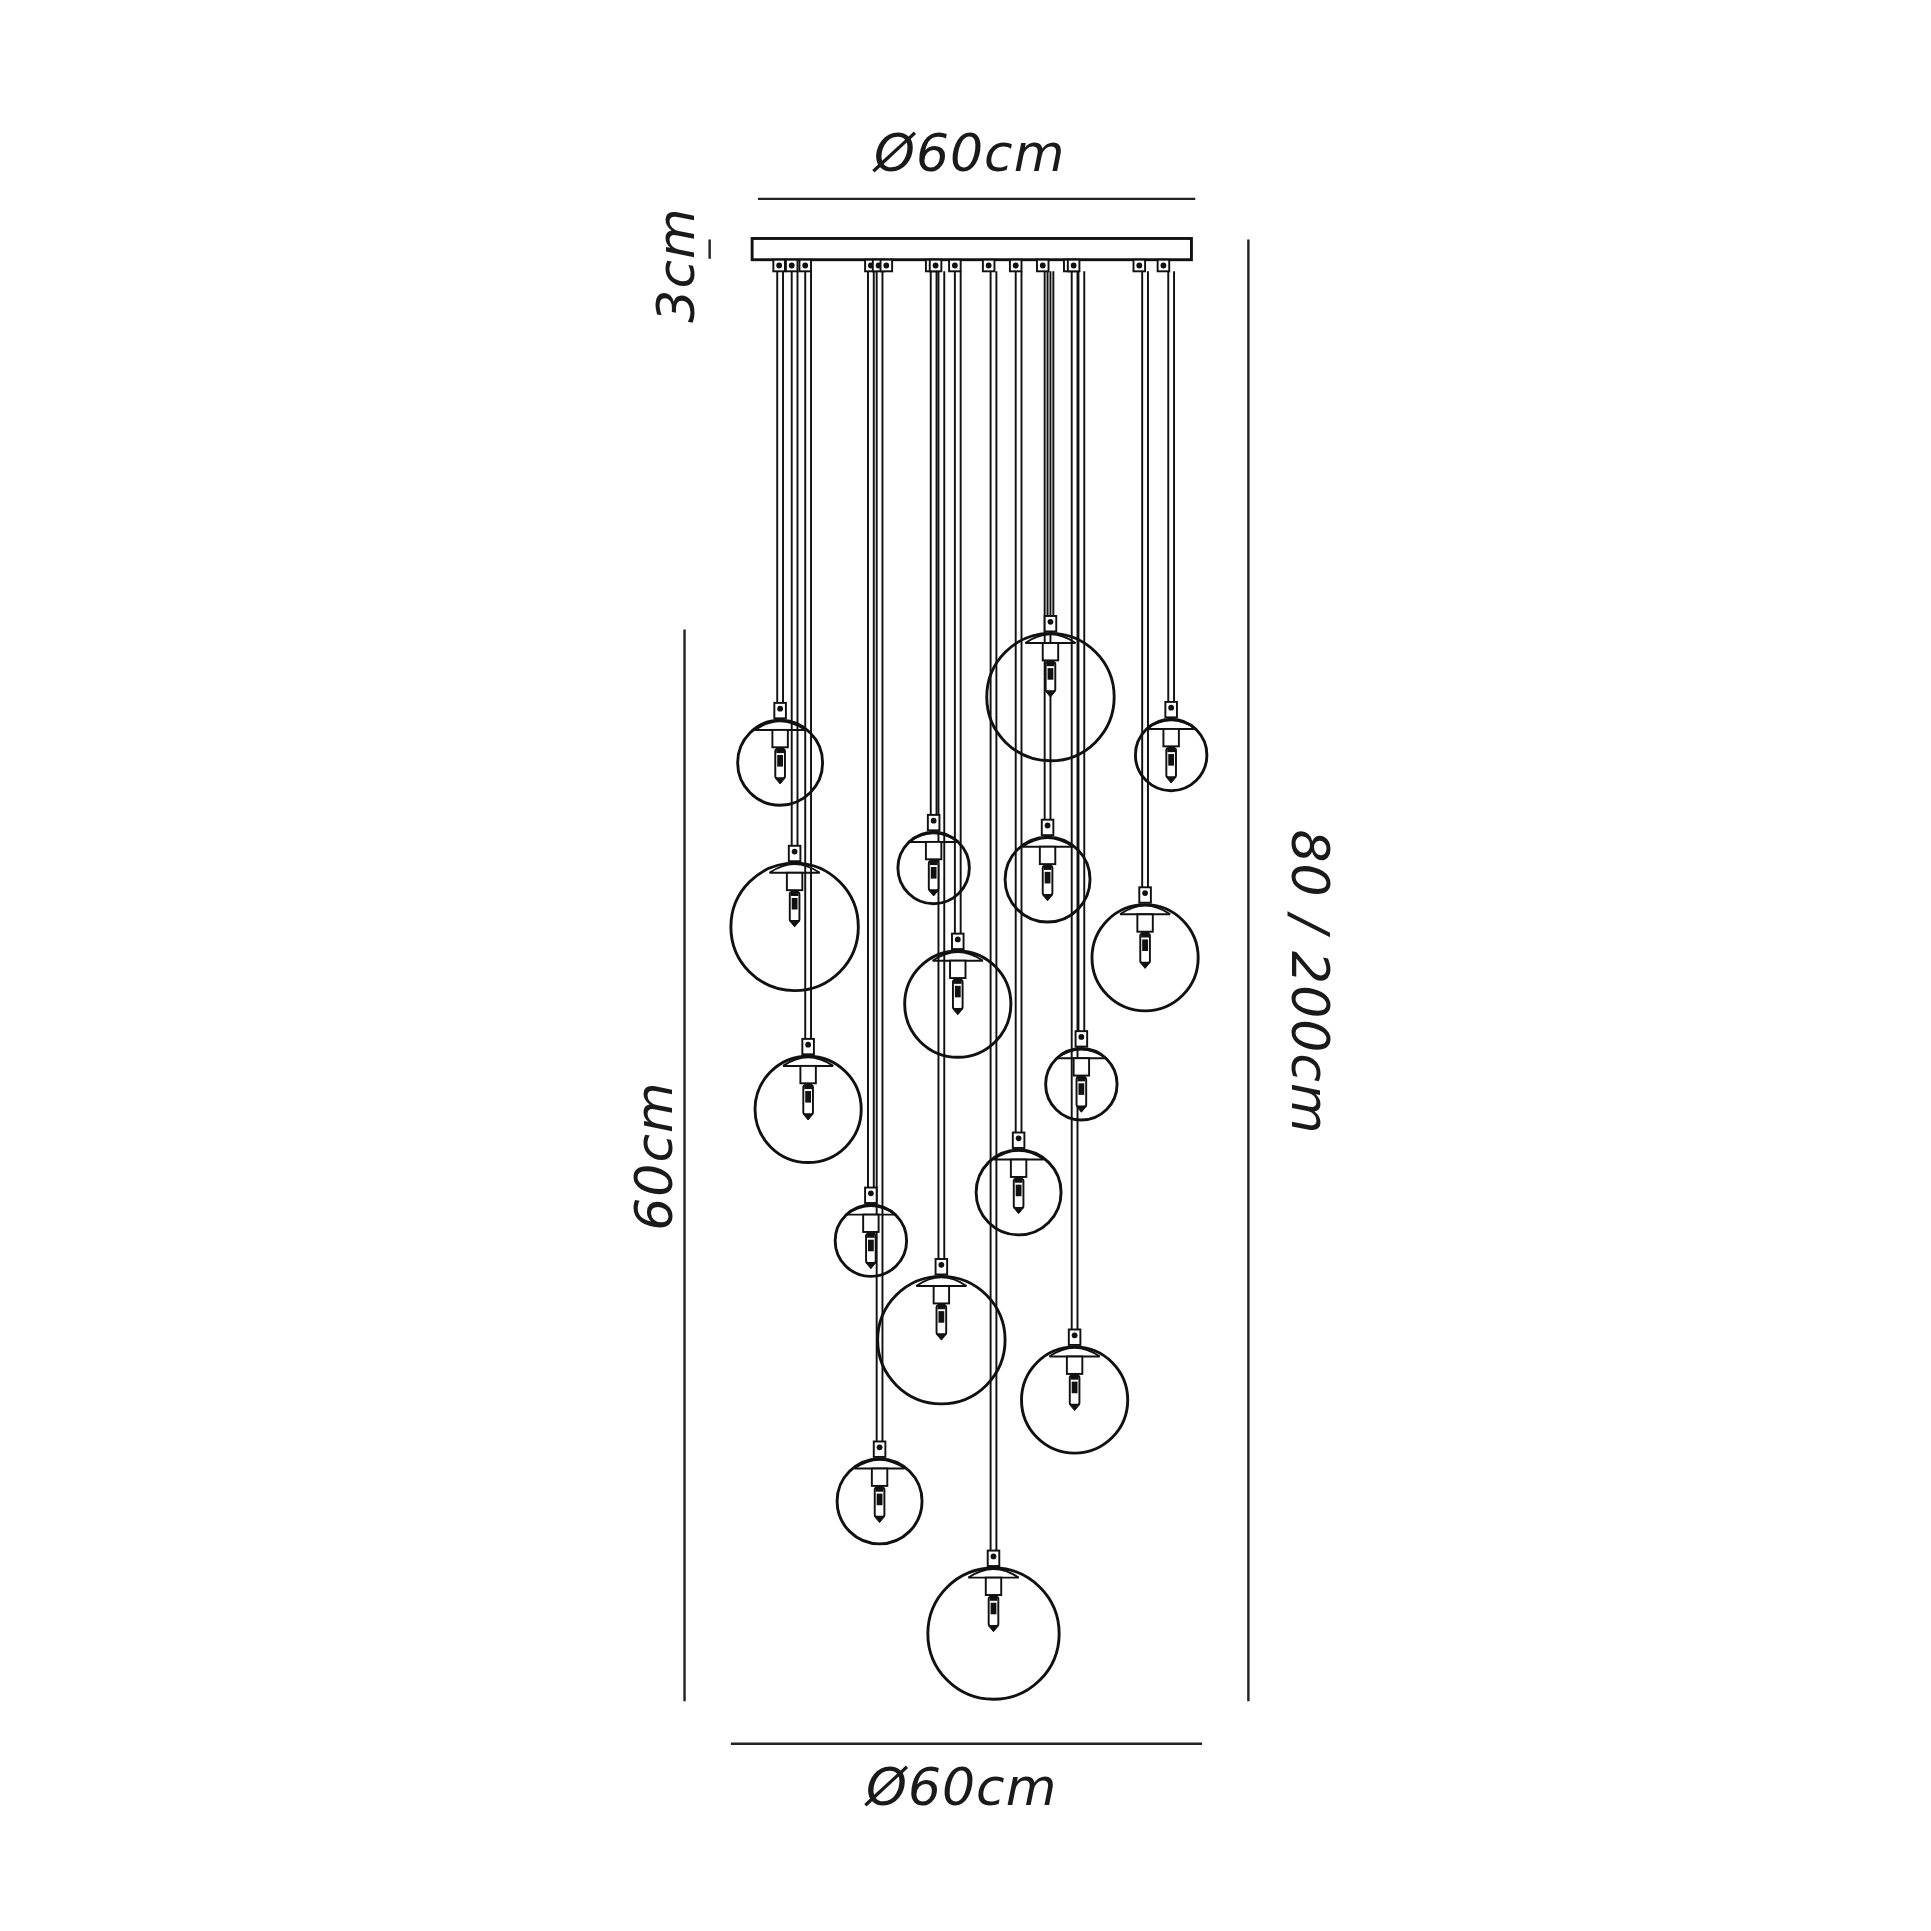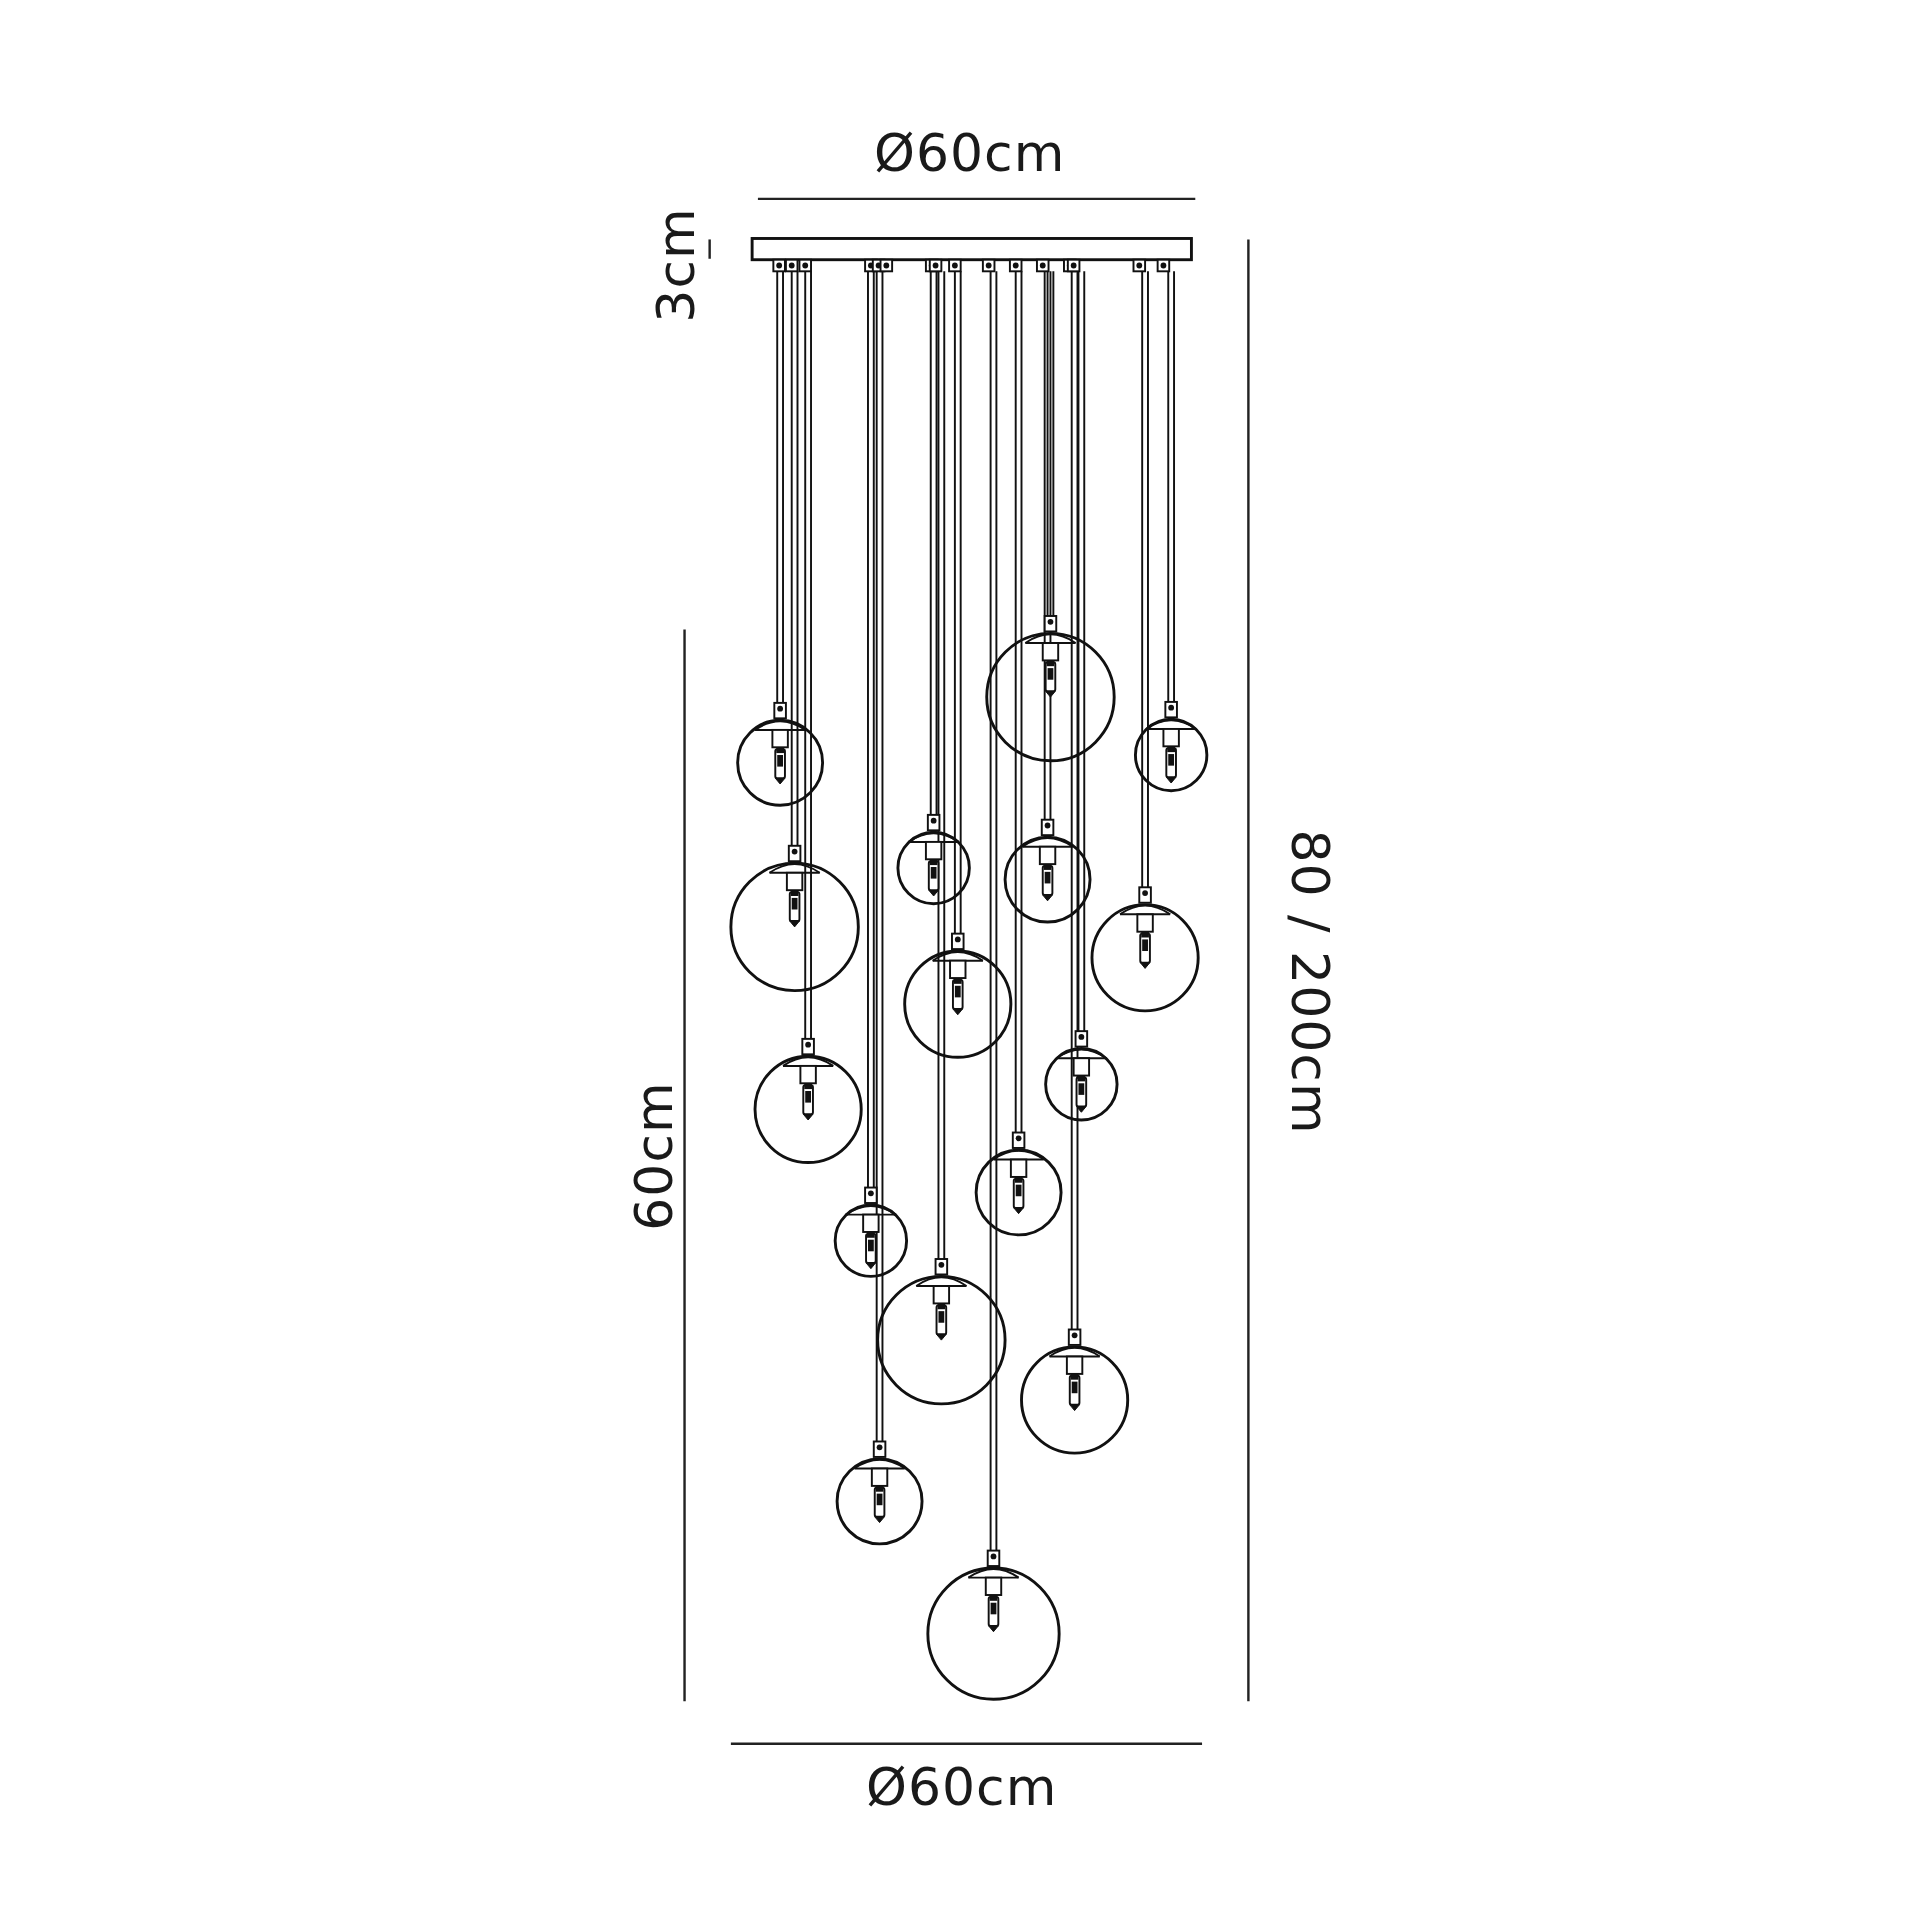--- a/index.html
+++ b/index.html
@@ -1,17 +1,17 @@
 <!DOCTYPE html>
 <html><head>
 <meta charset="utf-8">
 <style>
   html, body { margin: 0; padding: 0; background: #ffffff; }
   body { width: 1931px; height: 1931px; position: relative; overflow: hidden; font-family: "DejaVu Sans", sans-serif; }
-  #stage { position: absolute; left: 0; top: 0; width: 1931px; height: 1931px; }
+  #stage { position: absolute; left: 0; top: 0; width: 1931px; height: 1931px; font-style: italic; }
   .dim-label { position: absolute; color: #1a1a1a; font-family: "DejaVu Sans", sans-serif; font-size: 52px; letter-spacing: 1px; white-space: nowrap; line-height: 1; }
   .rot { transform-origin: center center; transform: rotate(-90deg); }
   .rot-cw { transform-origin: center center; transform: rotate(90deg); }
 </style>
 </head>
 <body>
 
 <div id="stage">
   <svg id="art" width="1931" height="1931" viewBox="0 0 2000 2000" xmlns="http://www.w3.org/2000/svg">
 

